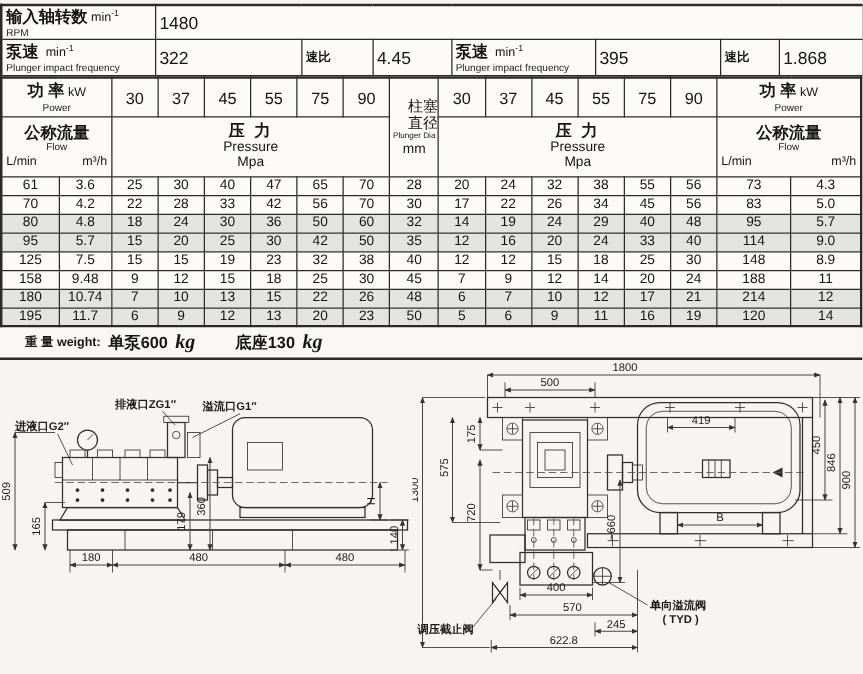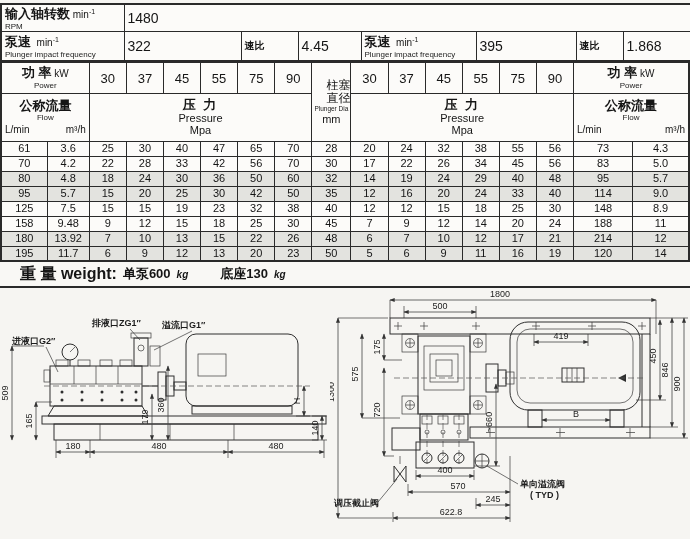--- a/index.html
+++ b/index.html
@@ -33,23 +33,23 @@
   .flow-units{display:flex;justify-content:space-between;font-size:10px;padding:0 3px;margin-top:2px;}
   .presscell .cn{letter-spacing:2px;}
   .presscell .mid{font-size:11px;line-height:12px;}
   .spec tbody tr{height:15px;}
   .spec tbody td{font-size:11px;line-height:13px;}
   .spec tbody tr.shaded td{background:#e3e3df;}
   .weight{
     height:24px;border-bottom:2px solid #2a2a2a;display:flex;align-items:center;
     padding-left:20px;gap:6px;background:#f9f8f5;
   }
-  .weight .wcn{font-size:16px;font-weight:700;}
+  .weight .wcn{font-size:10px;font-weight:700;}
   .weight .wtxt{font-size:13px;font-weight:700;}
-  .weight .kg{font-size:10px;font-style:italic;font-family:Liberation Sans, sans-serif;font-weight:700;}
+  .weight .kg{font-size:16px;font-style:italic;font-family:Liberation Serif, serif;font-weight:700;}
   .weight .sp{margin-left:26px;text-align:right;}
   .drawings{display:flex;height:243px;background:#f6f5f2;}
   svg{display:block;}
   svg text{font-family:"Liberation Sans","DejaVu Sans",sans-serif;fill:#1c1c1c;}
   .dim{font-size:9px;}
   .cjk{font-size:9px;font-weight:700;}
   .ln{stroke:#2e2e2e;stroke-width:1;fill:none;}
   .thin{stroke:#3a3a3a;stroke-width:0.7;fill:none;}
   .dl{stroke:#444;stroke-width:0.8;fill:none;}
   .dash{stroke:#555;stroke-width:0.7;fill:none;stroke-dasharray:6 3;}
@@ -286,21 +286,21 @@
           <td>9</td>
           <td>12</td>
           <td>14</td>
           <td>20</td>
           <td>24</td>
           <td>188</td>
           <td>11</td>
         </tr>
         <tr class="shaded">
           <td>180</td>
-          <td>13.92</td>
+          <td>10.74</td>
           <td>7</td>
           <td>10</td>
           <td>13</td>
           <td>15</td>
           <td>22</td>
           <td>26</td>
           <td>48</td>
           <td>6</td>
           <td>7</td>
           <td>10</td>

